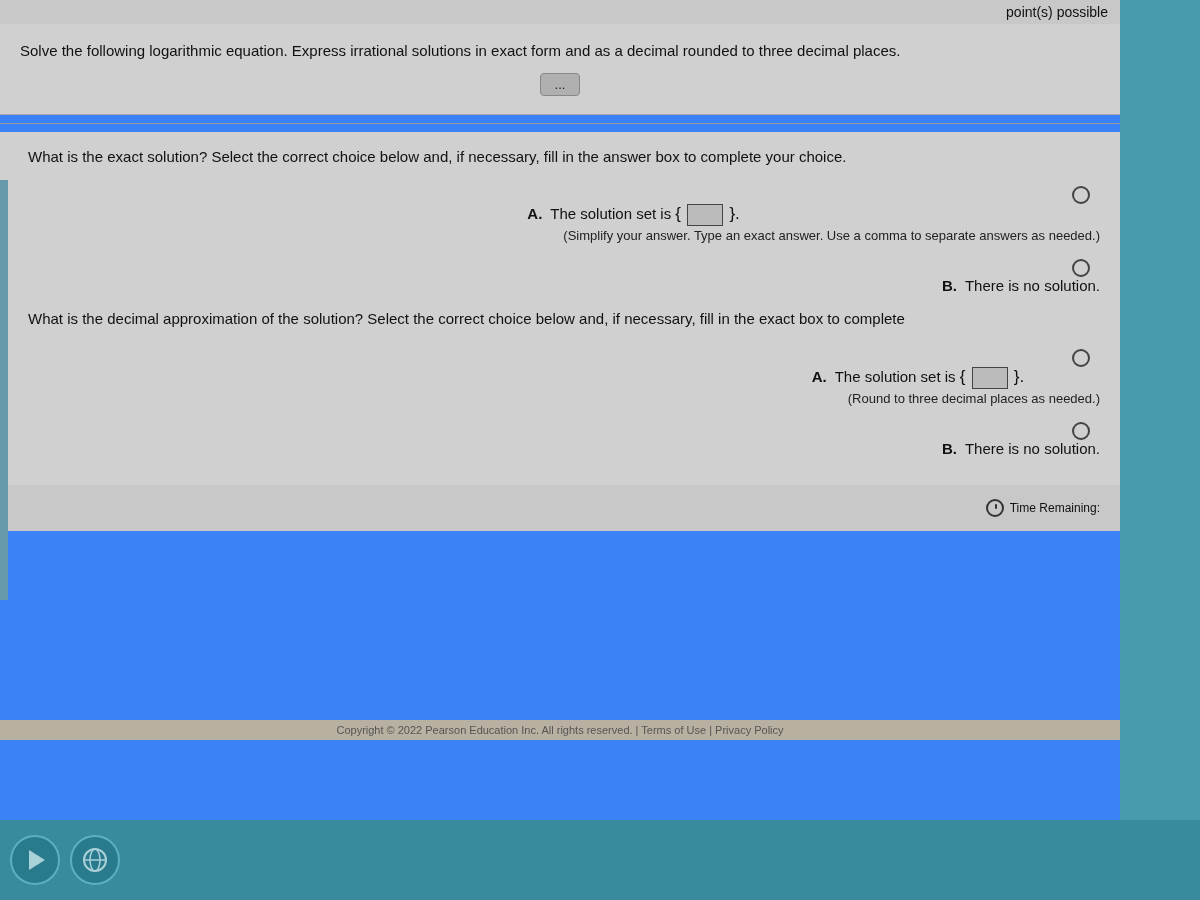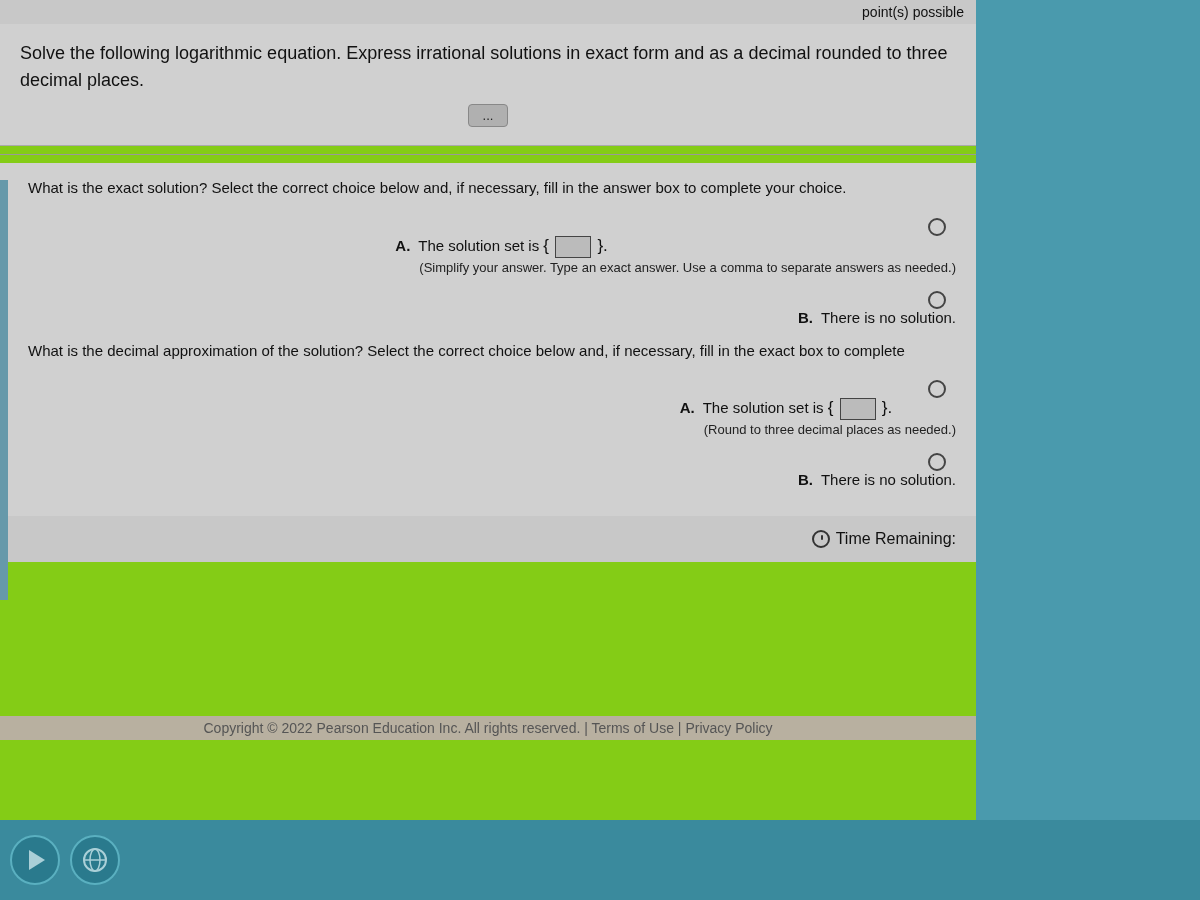--- a/index.html
+++ b/index.html
@@ -7,44 +7,44 @@
     body {
       background: #4a9aad;
       font-family: Arial, sans-serif;
       width: 1200px;
       height: 900px;
       overflow: hidden;
       position: relative;
     }
 
     .main-content {
-      background: #84cc16;
+      background: #3b82f6;
       margin: 0;
       padding: 0;
-      width: 976px;
+      width: 1120px;
       min-height: 820px;
       position: relative;
     }
 
     .top-bar {
       text-align: right;
       padding: 4px 12px 4px 0;
       font-size: 14px;
       color: #111;
       background: #c8c8c8;
     }
 
     .question-block {
       background: #d0d0d0;
       padding: 16px 20px 10px 20px;
       border-bottom: 1px solid #aaa;
     }
 
     .question-instruction {
-      font-size: 18px;
+      font-size: 15px;
       color: #111;
       margin-bottom: 10px;
       line-height: 1.5;
     }
 
     .equation {
       font-size: 18px;
       font-weight: bold;
       color: #111;
       margin-left: 10px;
@@ -131,21 +131,21 @@
     }
 
     .curly {
       font-size: 17px;
       font-weight: normal;
     }
 
     .sub-note {
       font-size: 13px;
       color: #222;
-      margin-left: 24px;
+      margin-left: 36px;
       margin-top: 2px;
     }
 
     .decimal-section {
       margin-top: 8px;
     }
 
     .section-question-decimal {
       font-size: 15px;
       color: #111;
@@ -155,21 +155,21 @@
 
     .bottom-bar {
       display: flex;
       justify-content: flex-end;
       align-items: center;
       padding: 14px 20px;
       background: #c8c8c8;
     }
 
     .time-remaining {
-      font-size: 16px;
+      font-size: 12px;
       color: #111;
       display: flex;
       align-items: center;
       gap: 6px;
     }
 
     .clock-icon {
       width: 18px;
       height: 18px;
       border-radius: 50%;
@@ -186,21 +186,21 @@
       top: 3px;
       width: 2px;
       height: 5px;
       background: #333;
       border-radius: 1px;
     }
 
     .footer-bar {
       background: #b8b0a0;
       color: #555;
-      font-size: 14px;
+      font-size: 11px;
       text-align: center;
       padding: 4px 0;
       position: absolute;
       bottom: 80px;
       left: 0;
       width: 100%;
     }
 
     .taskbar {
       position: absolute;

